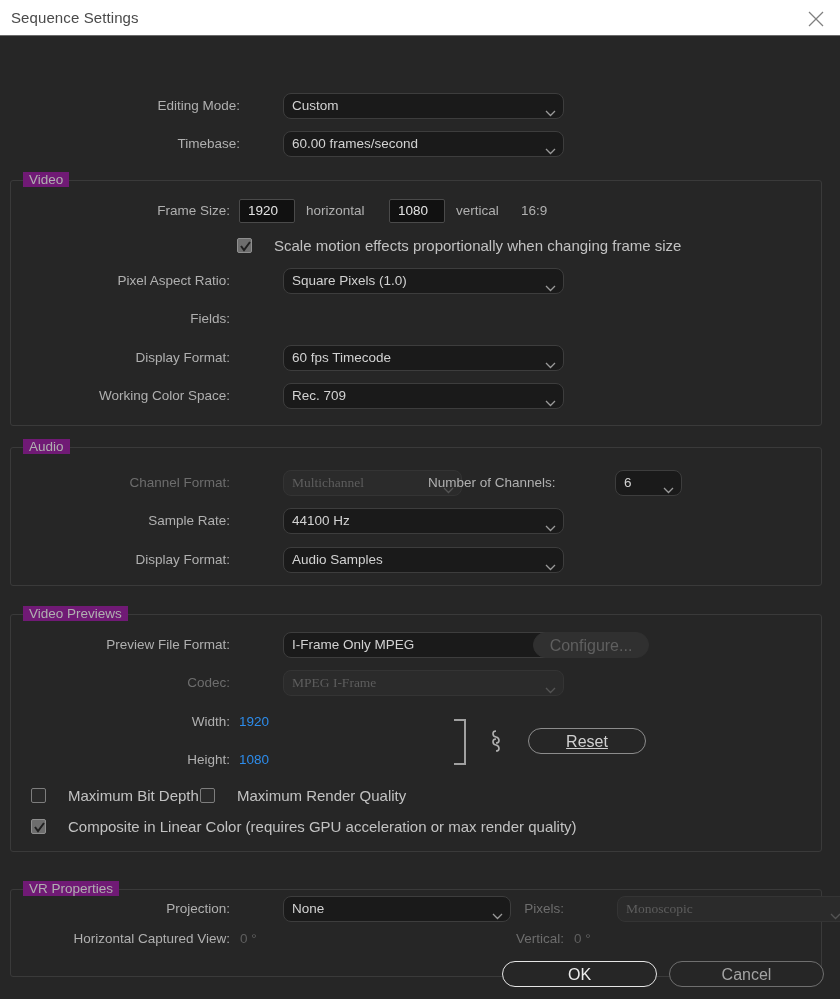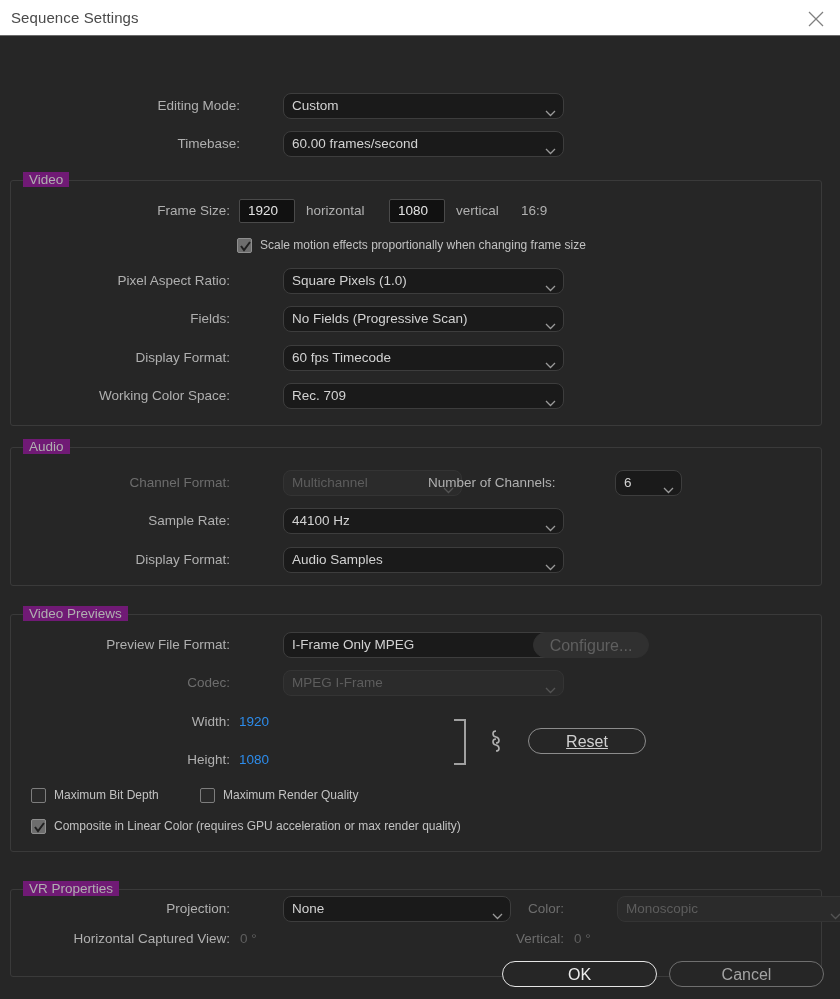--- a/index.html
+++ b/index.html
@@ -68,20 +68,21 @@
     font-size: 13.5px;
     color: #d2d2d2;
     white-space: nowrap;
   }
   .dd .chev {
     position: absolute; right: 7px; top: 9px;
   }
   .dd.disabled {
     background: #2b2b2b;
     border-color: #343434;
+    font-family: Liberation Serif, serif;
   }
   .dd.disabled .dd-text { color: #5d5d5d; }
 
   
   .ti {
     position: absolute;
     height: 24px;
     background: #111111;
     border: 1px solid #4a4a4a;
     border-radius: 2px;
@@ -116,22 +117,22 @@
   .cb {
     position: absolute; left: 0; top: 0;
     width: 15px; height: 15px;
     box-sizing: border-box;
     border-radius: 2px;
   }
   .cb.off { background: #2a2a2a; border: 1px solid #7d7d7d; }
   .cb.on  { background: #6d6d6d; border: 1px solid #8f8f8f; }
   .cb.on svg { position: absolute; left: 2px; top: 2px; }
   .cb-label {
-    position: absolute; left: 23px; top: -3px;
-    font-size: 12px;
+    position: absolute; left: 37px; top: -3px;
+    font-size: 15px;
     color: #c2c2c2;
     white-space: nowrap;
     line-height: 21px;
   }
 
   
   .pill {
     position: absolute;
     box-sizing: border-box;
     border-radius: 13px;
@@ -235,28 +236,20 @@
   <div class="dd" style="left:239px; top:231px; width:281px;">
     <span class="dd-text">Square Pixels (1.0)</span>
     <span class="chev">
       <svg width="11" height="7" viewBox="0 0 11 7">
           <polyline points="1,1 5.5,5.5 10,1" fill="none" stroke="#9a9a9a" stroke-width="1.3"></polyline>
         </svg>
     </span>
   </div>
 
   <div class="lbl" style="left:60px; top:269px; width:170px;">Fields:</div>
-  <div class="dd" style="left:239px; top:269px; width:281px;">
-    <span class="dd-text">No Fields (Progressive Scan)</span>
-    <span class="chev">
-      <svg width="11" height="7" viewBox="0 0 11 7">
-          <polyline points="1,1 5.5,5.5 10,1" fill="none" stroke="#9a9a9a" stroke-width="1.3"></polyline>
-        </svg>
-    </span>
-  </div>
 
   <div class="lbl" style="left:60px; top:308px; width:170px;">Display Format:</div>
   <div class="dd" style="left:239px; top:308px; width:281px;">
     <span class="dd-text">60 fps Timecode</span>
     <span class="chev">
       <svg width="11" height="7" viewBox="0 0 11 7">
           <polyline points="1,1 5.5,5.5 10,1" fill="none" stroke="#9a9a9a" stroke-width="1.3"></polyline>
         </svg>
     </span>
   </div>
@@ -383,21 +376,21 @@
   <div class="lbl" style="left:60px; top:859px; width:170px;">Projection:</div>
   <div class="dd" style="left:239px; top:859px; width:228px;">
     <span class="dd-text">None</span>
     <span class="chev">
       <svg width="11" height="7" viewBox="0 0 11 7">
           <polyline points="1,1 5.5,5.5 10,1" fill="none" stroke="#9a9a9a" stroke-width="1.3"></polyline>
         </svg>
     </span>
   </div>
 
-  <div class="lbl dim" style="left:440px; top:859px; width:124px;">Color:</div>
+  <div class="lbl dim" style="left:440px; top:859px; width:124px;">Pixels:</div>
   <div class="dd disabled" style="left:573px; top:859px; width:232px;">
     <span class="dd-text">Monoscopic</span>
     <span class="chev">
       <svg width="11" height="7" viewBox="0 0 11 7">
           <polyline points="1,1 5.5,5.5 10,1" fill="none" stroke="#545454" stroke-width="1.3"></polyline>
         </svg>
     </span>
   </div>
 
   <div class="lbl" style="left:30px; top:889px; width:200px;">Horizontal Captured View:</div>

